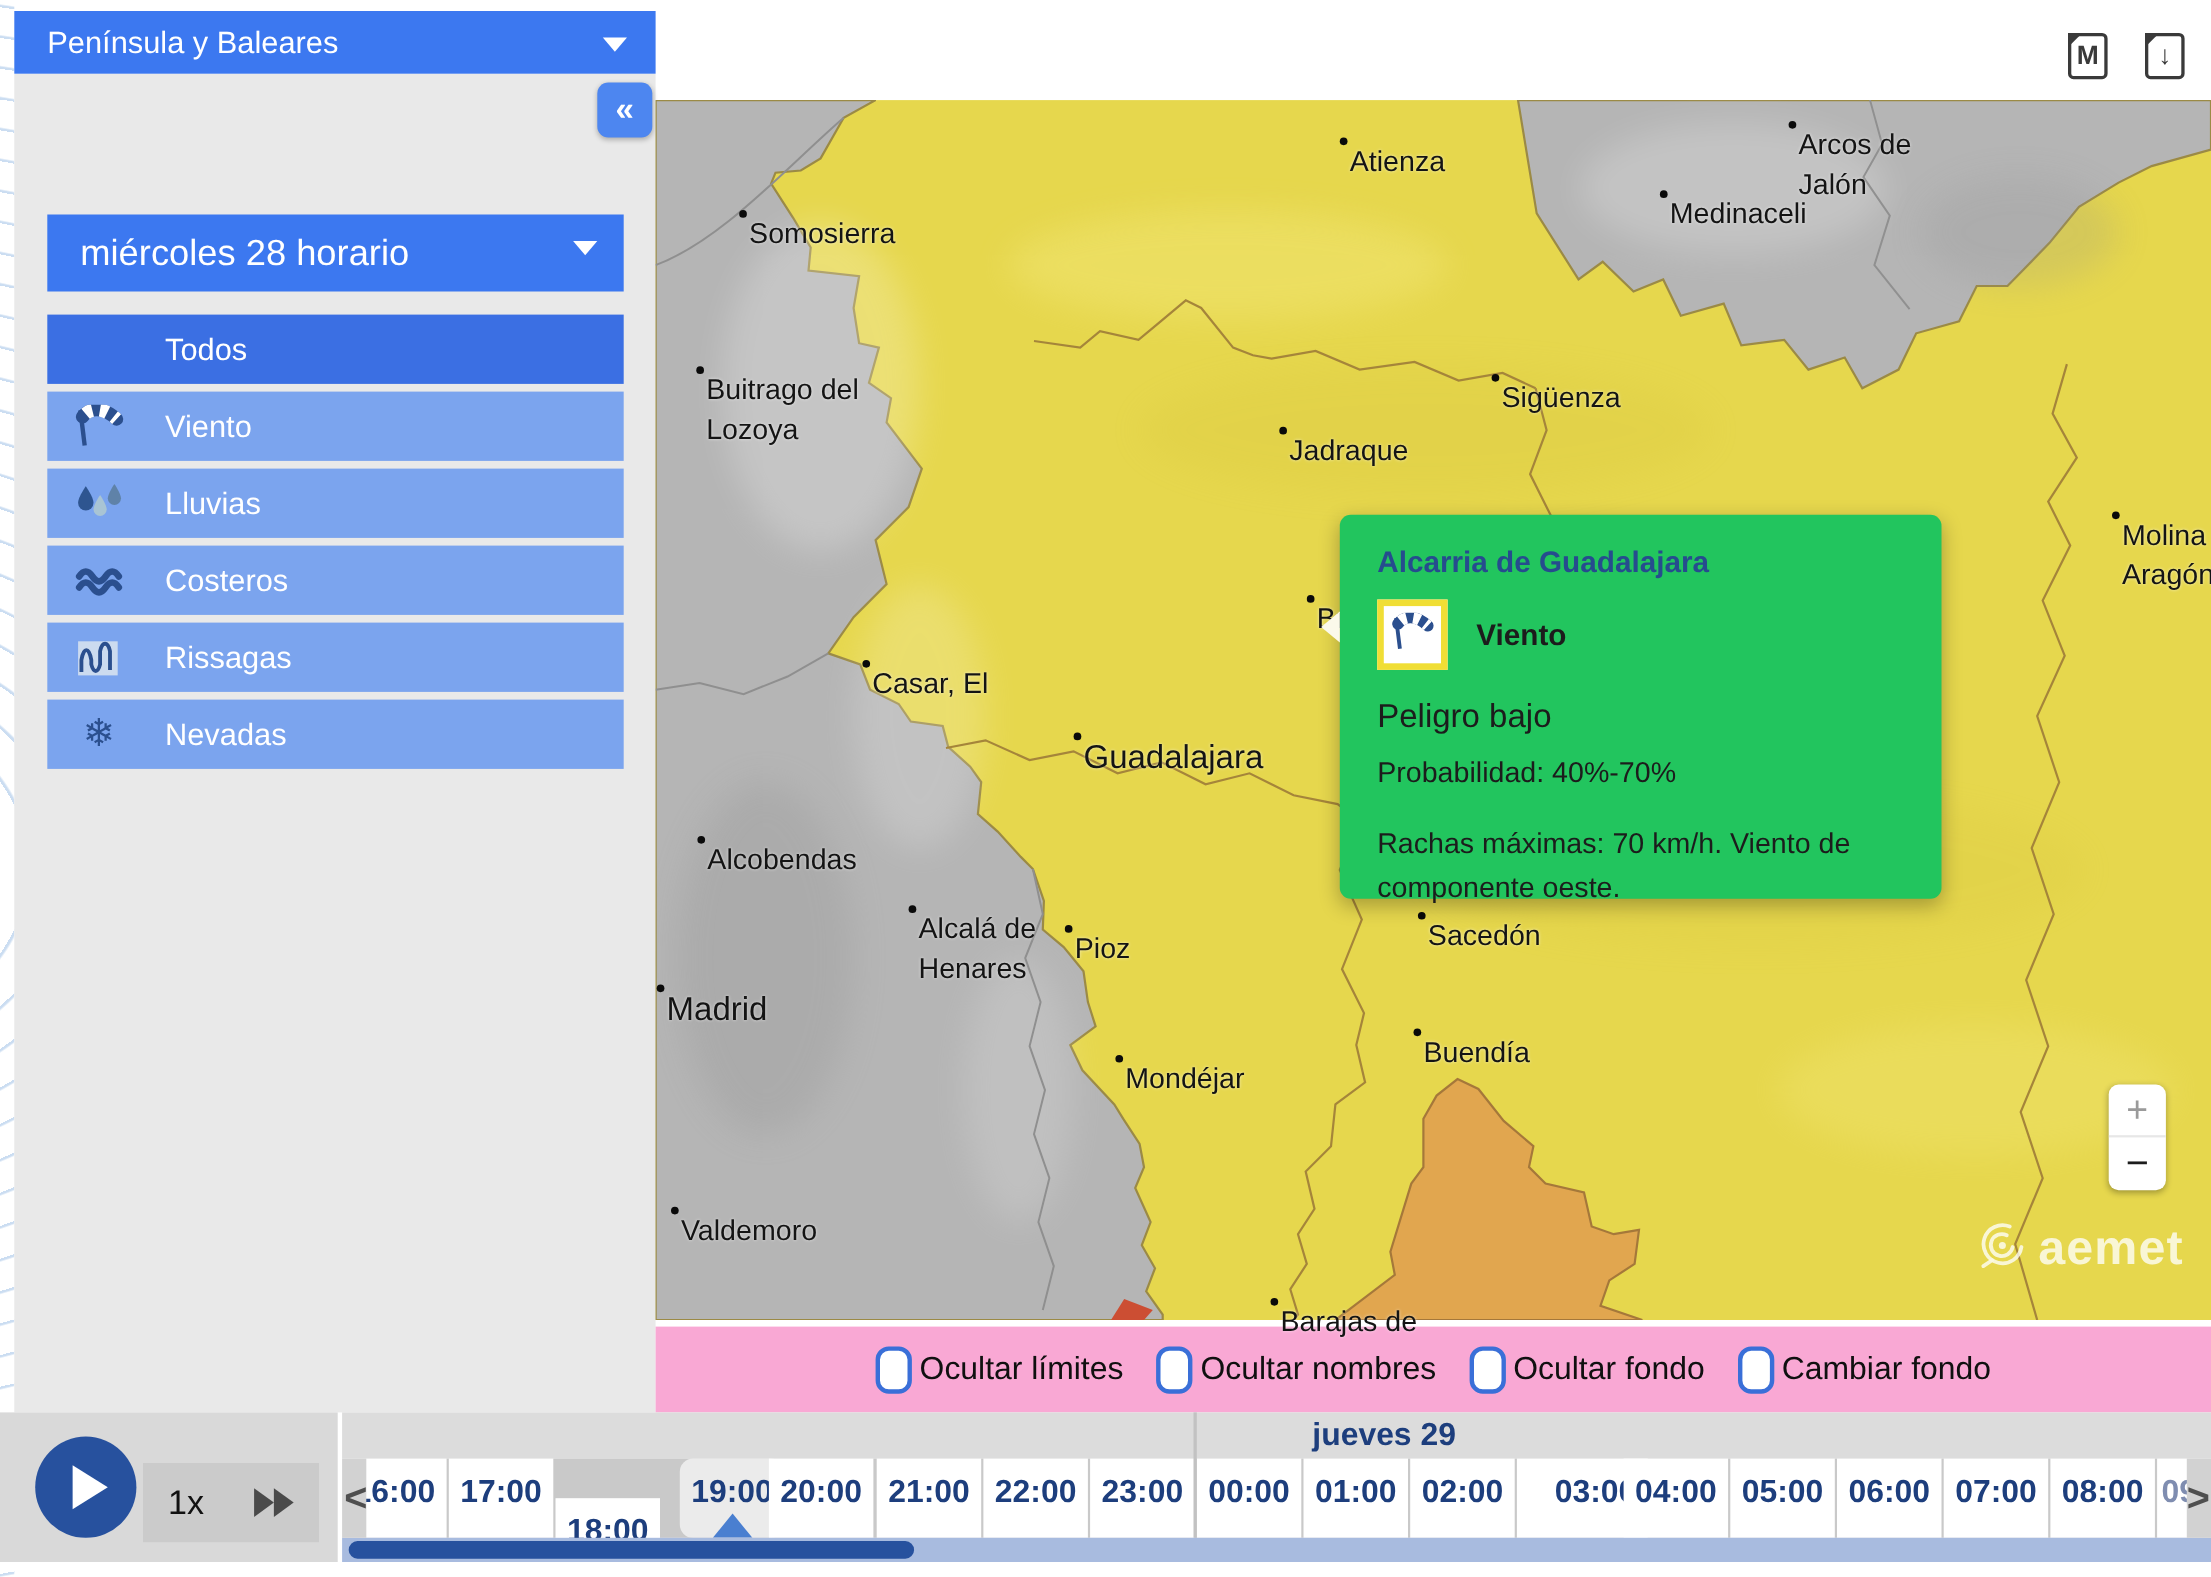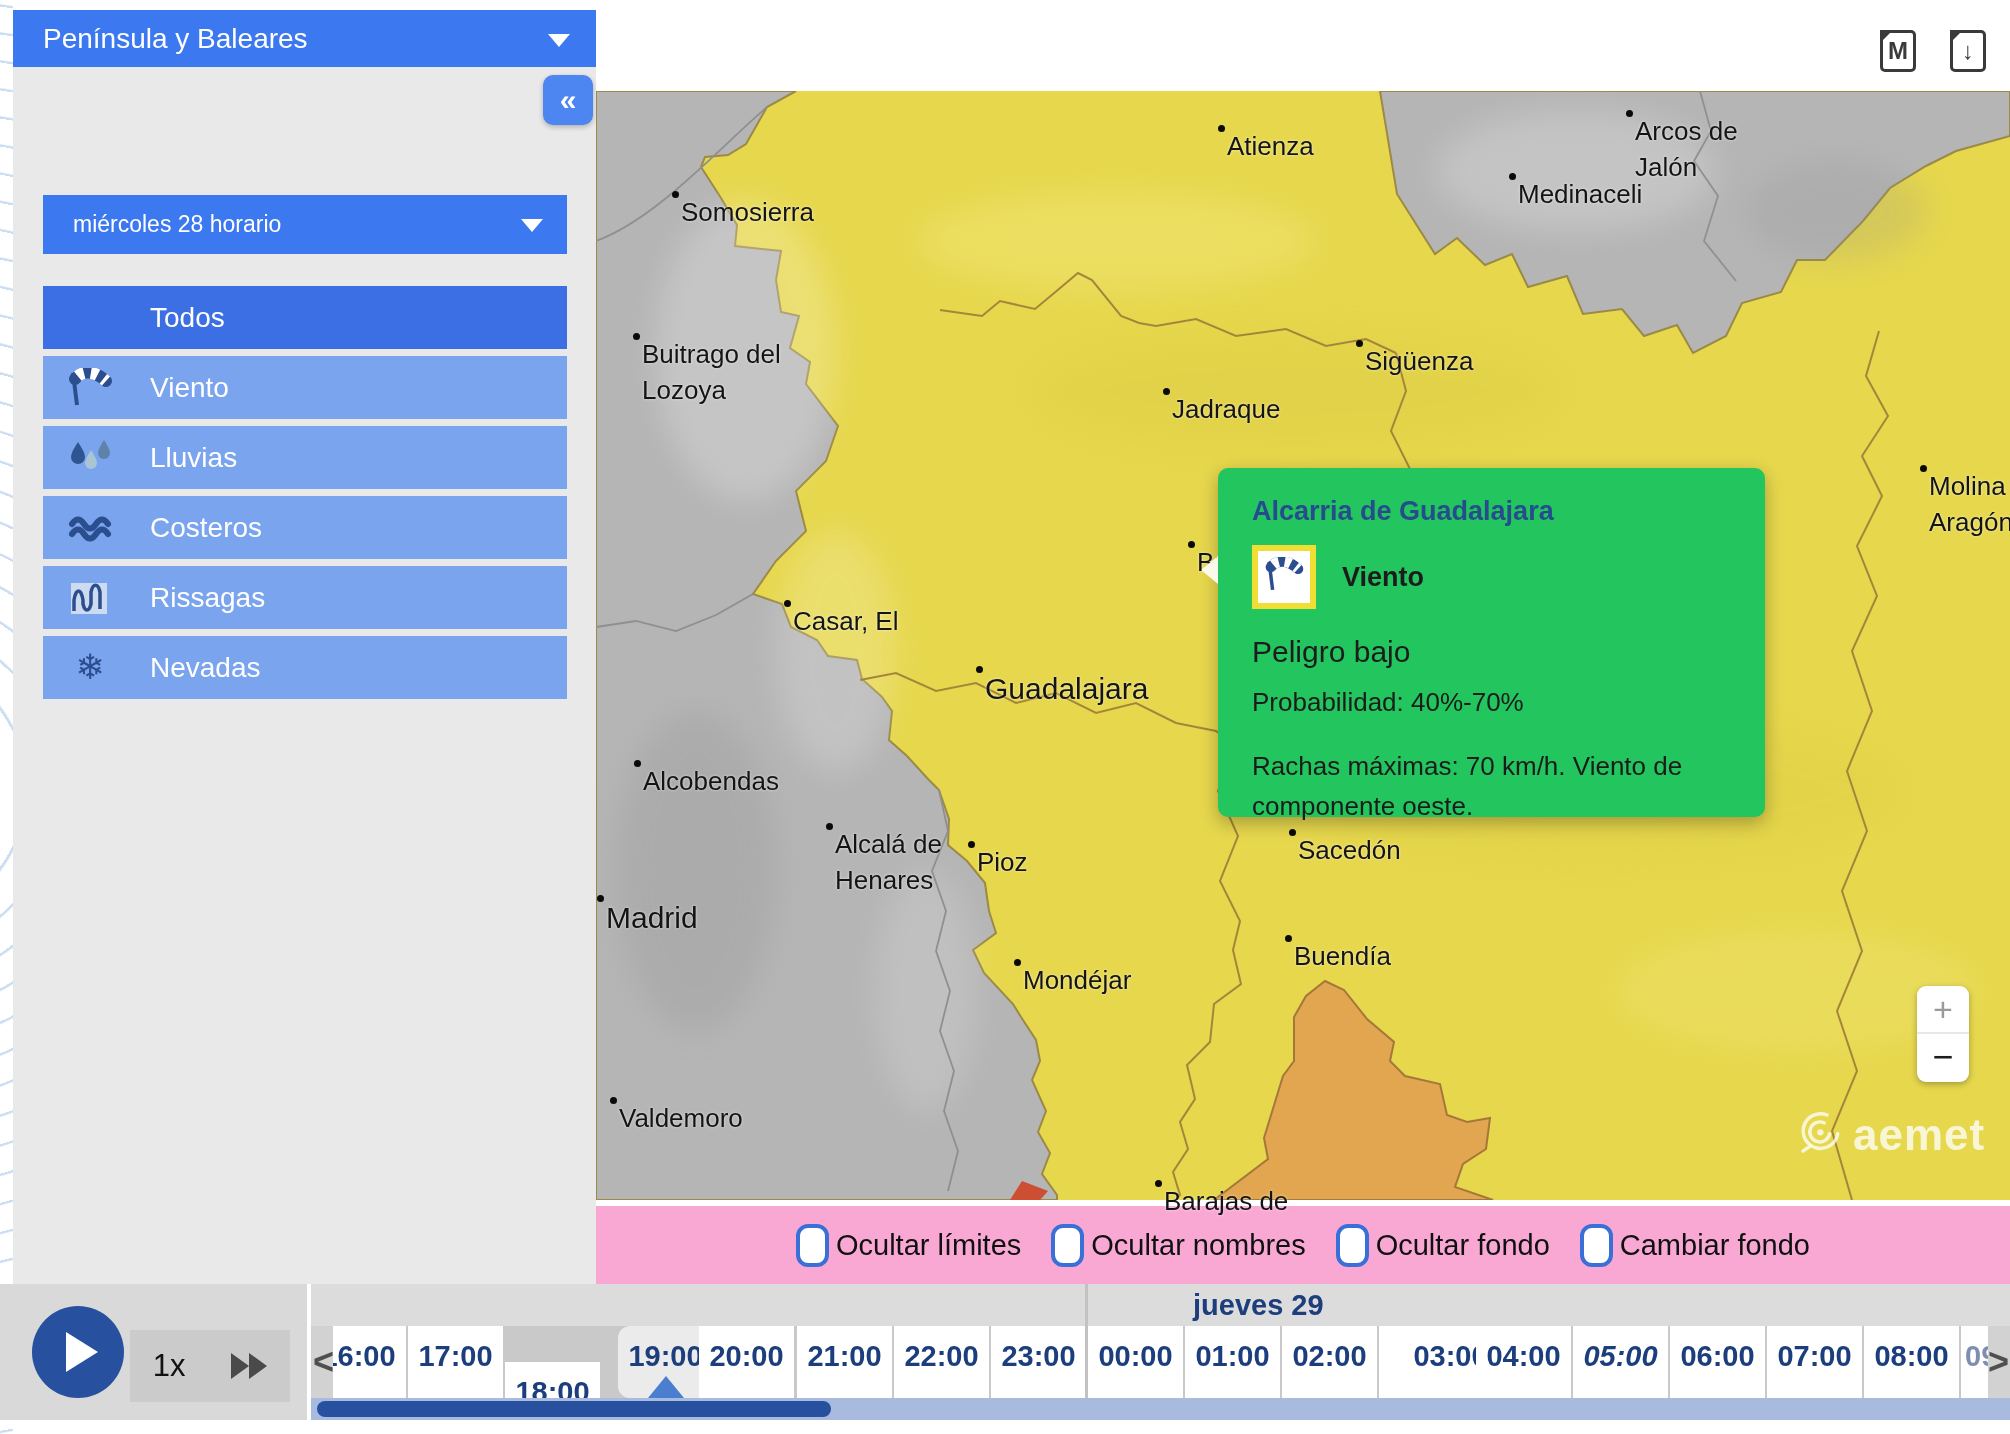--- a/index.html
+++ b/index.html
@@ -14,22 +14,22 @@
   
   #sidebar-bg{position:absolute;left:13px;top:67px;width:583px;height:1217px;background:#e9e9e9;}
   #region-header{position:absolute;left:13px;top:10px;width:583px;height:57px;background:#3c78f0;
     color:#fff;font-size:28px;display:flex;align-items:center;padding-left:30px;box-sizing:border-box;cursor:pointer;}
   .tri-down{width:0;height:0;border-left:11px solid transparent;border-right:11px solid transparent;
     border-top:13px solid #fff;}
   #region-tri{position:absolute;right:26px;top:24px;}
   #collapse-btn{position:absolute;left:543px;top:75px;width:50px;height:50px;background:#4d86f0;
     border-radius:10px;color:#fff;font-size:30px;font-weight:bold;display:flex;align-items:center;
     justify-content:center;box-shadow:0 2px 5px rgba(0,0,0,.25);cursor:pointer;}
-  #day-selector{position:absolute;left:43px;top:195px;width:524px;height:59px;background:#3c78f0;
-    color:#fff;font-size:23px;display:flex;align-items:center;padding-left:30px;box-sizing:border-box;cursor:pointer;}
+  #day-selector{position:absolute;left:43px;top:195px;width:524px;height:70px;background:#3c78f0;
+    color:#fff;font-size:33px;display:flex;align-items:center;padding-left:30px;box-sizing:border-box;cursor:pointer;}
   #day-tri{position:absolute;right:24px;top:24px;}
 
   .filter-btn{position:absolute;left:43px;width:524px;height:63px;background:#7ba4ee;color:#fff;
     font-size:28px;cursor:pointer;}
   .filter-btn.selected{background:#3b6fe3;}
   .filter-btn .lbl{position:absolute;left:107px;top:50%;transform:translateY(-50%);}
   .filter-btn .ico{position:absolute;left:22px;top:50%;transform:translateY(-50%);width:50px;height:42px;
     display:flex;align-items:center;justify-content:center;}
   .snow-glyph{font-family:"DejaVu Sans",sans-serif;font-size:35px;color:#2b4f8e;line-height:1;}
 
@@ -403,21 +403,21 @@
   <div class="tl-cell sel" style="left:618px;border-radius:12px;"><span>19:00</span><span class="marker"></span></div>
   <div class="tl-cell" style="left:699px;">20:00</div>
   <div class="tl-cell" style="left:797px;">21:00</div>
   <div class="tl-cell" style="left:894px;">22:00</div>
   <div class="tl-cell" style="left:991px;">23:00</div>
   <div class="tl-cell" style="left:1088px;">00:00</div>
   <div class="tl-cell" style="left:1185px;">01:00</div>
   <div class="tl-cell" style="left:1282px;">02:00</div>
   <div class="tl-cell" style="left:1379px;padding-left:24px;">03:00</div>
   <div class="tl-cell" style="left:1476px;">04:00</div>
-  <div class="tl-cell" style="left:1573px;font-style:italic;">05:00</div>
+  <div class="tl-cell" style="left:1573px;">05:00</div>
   <div class="tl-cell" style="left:1670px;">06:00</div>
   <div class="tl-cell" style="left:1767px;">07:00</div>
   <div class="tl-cell" style="left:1864px;">08:00</div>
   <div class="tl-cell partial" style="left:1961px;">09:00</div>
 
   <div id="tl-group-divider"></div>
   <div class="edge-strip" style="left:311px;"></div>
   <div class="edge-strip" style="left:1988px;"></div>
   <div class="tl-chevron" style="left:313px;">&lt;</div>
   <div class="tl-chevron" style="left:1988px;">&gt;</div>

